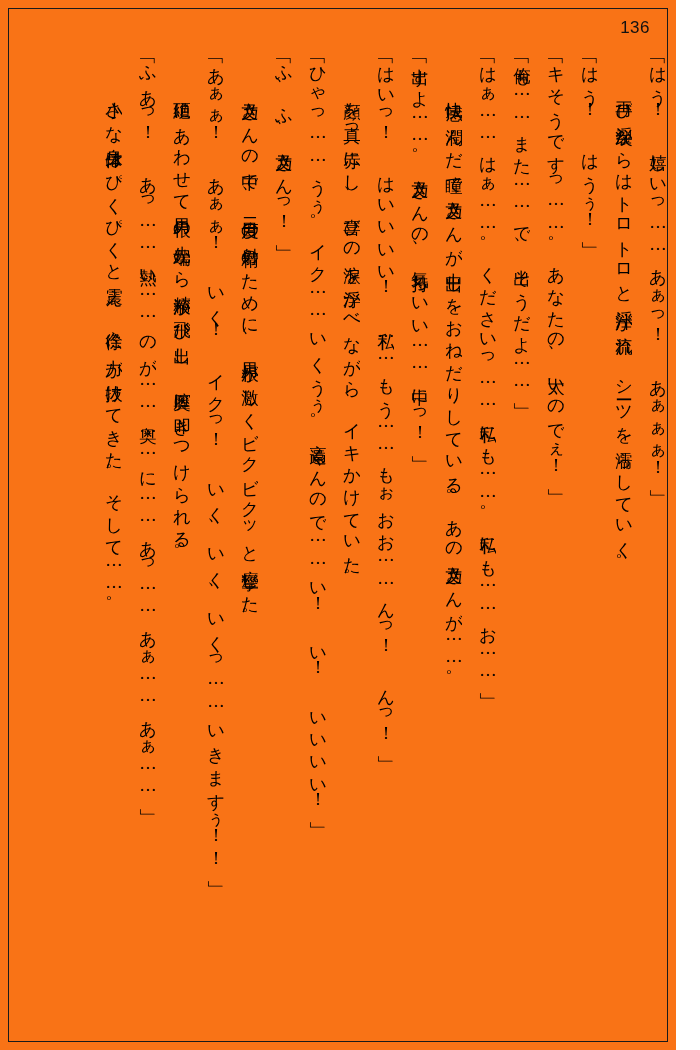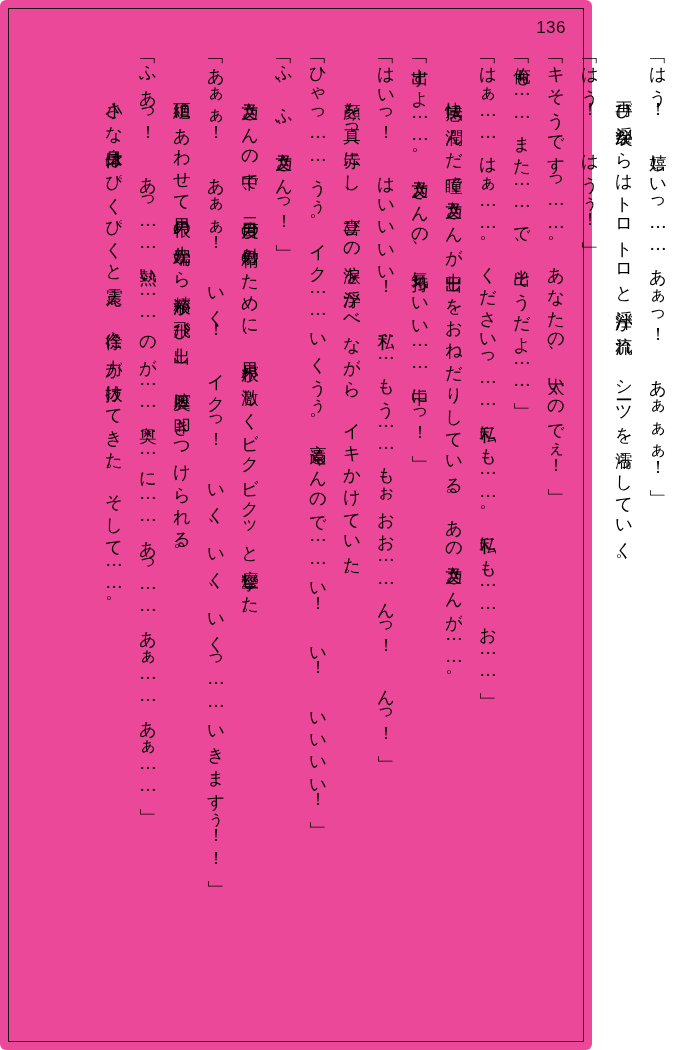--- a/index.html
+++ b/index.html
@@ -9,25 +9,24 @@
   body {
     width: 700px;
     height: 1050px;
     background: #ffffff;
     font-family: "Liberation Serif", "DejaVu Serif", serif;
     color: #000000;
     overflow: hidden;
   }
   .page {
     position: relative;
-    width: 592px;
+    width: 676px;
     height: 1050px;
     box-sizing: border-box;
-    background: #ec4899;
-    border-radius: 6px;
+    background: #f97316;
   }
   .page-border {
     position: absolute;
     left: 8px;
     top: 8px;
     right: 8px;
     bottom: 8px;
     border: 1px solid #1a1a1a;
     box-sizing: border-box;
     pointer-events: none;

